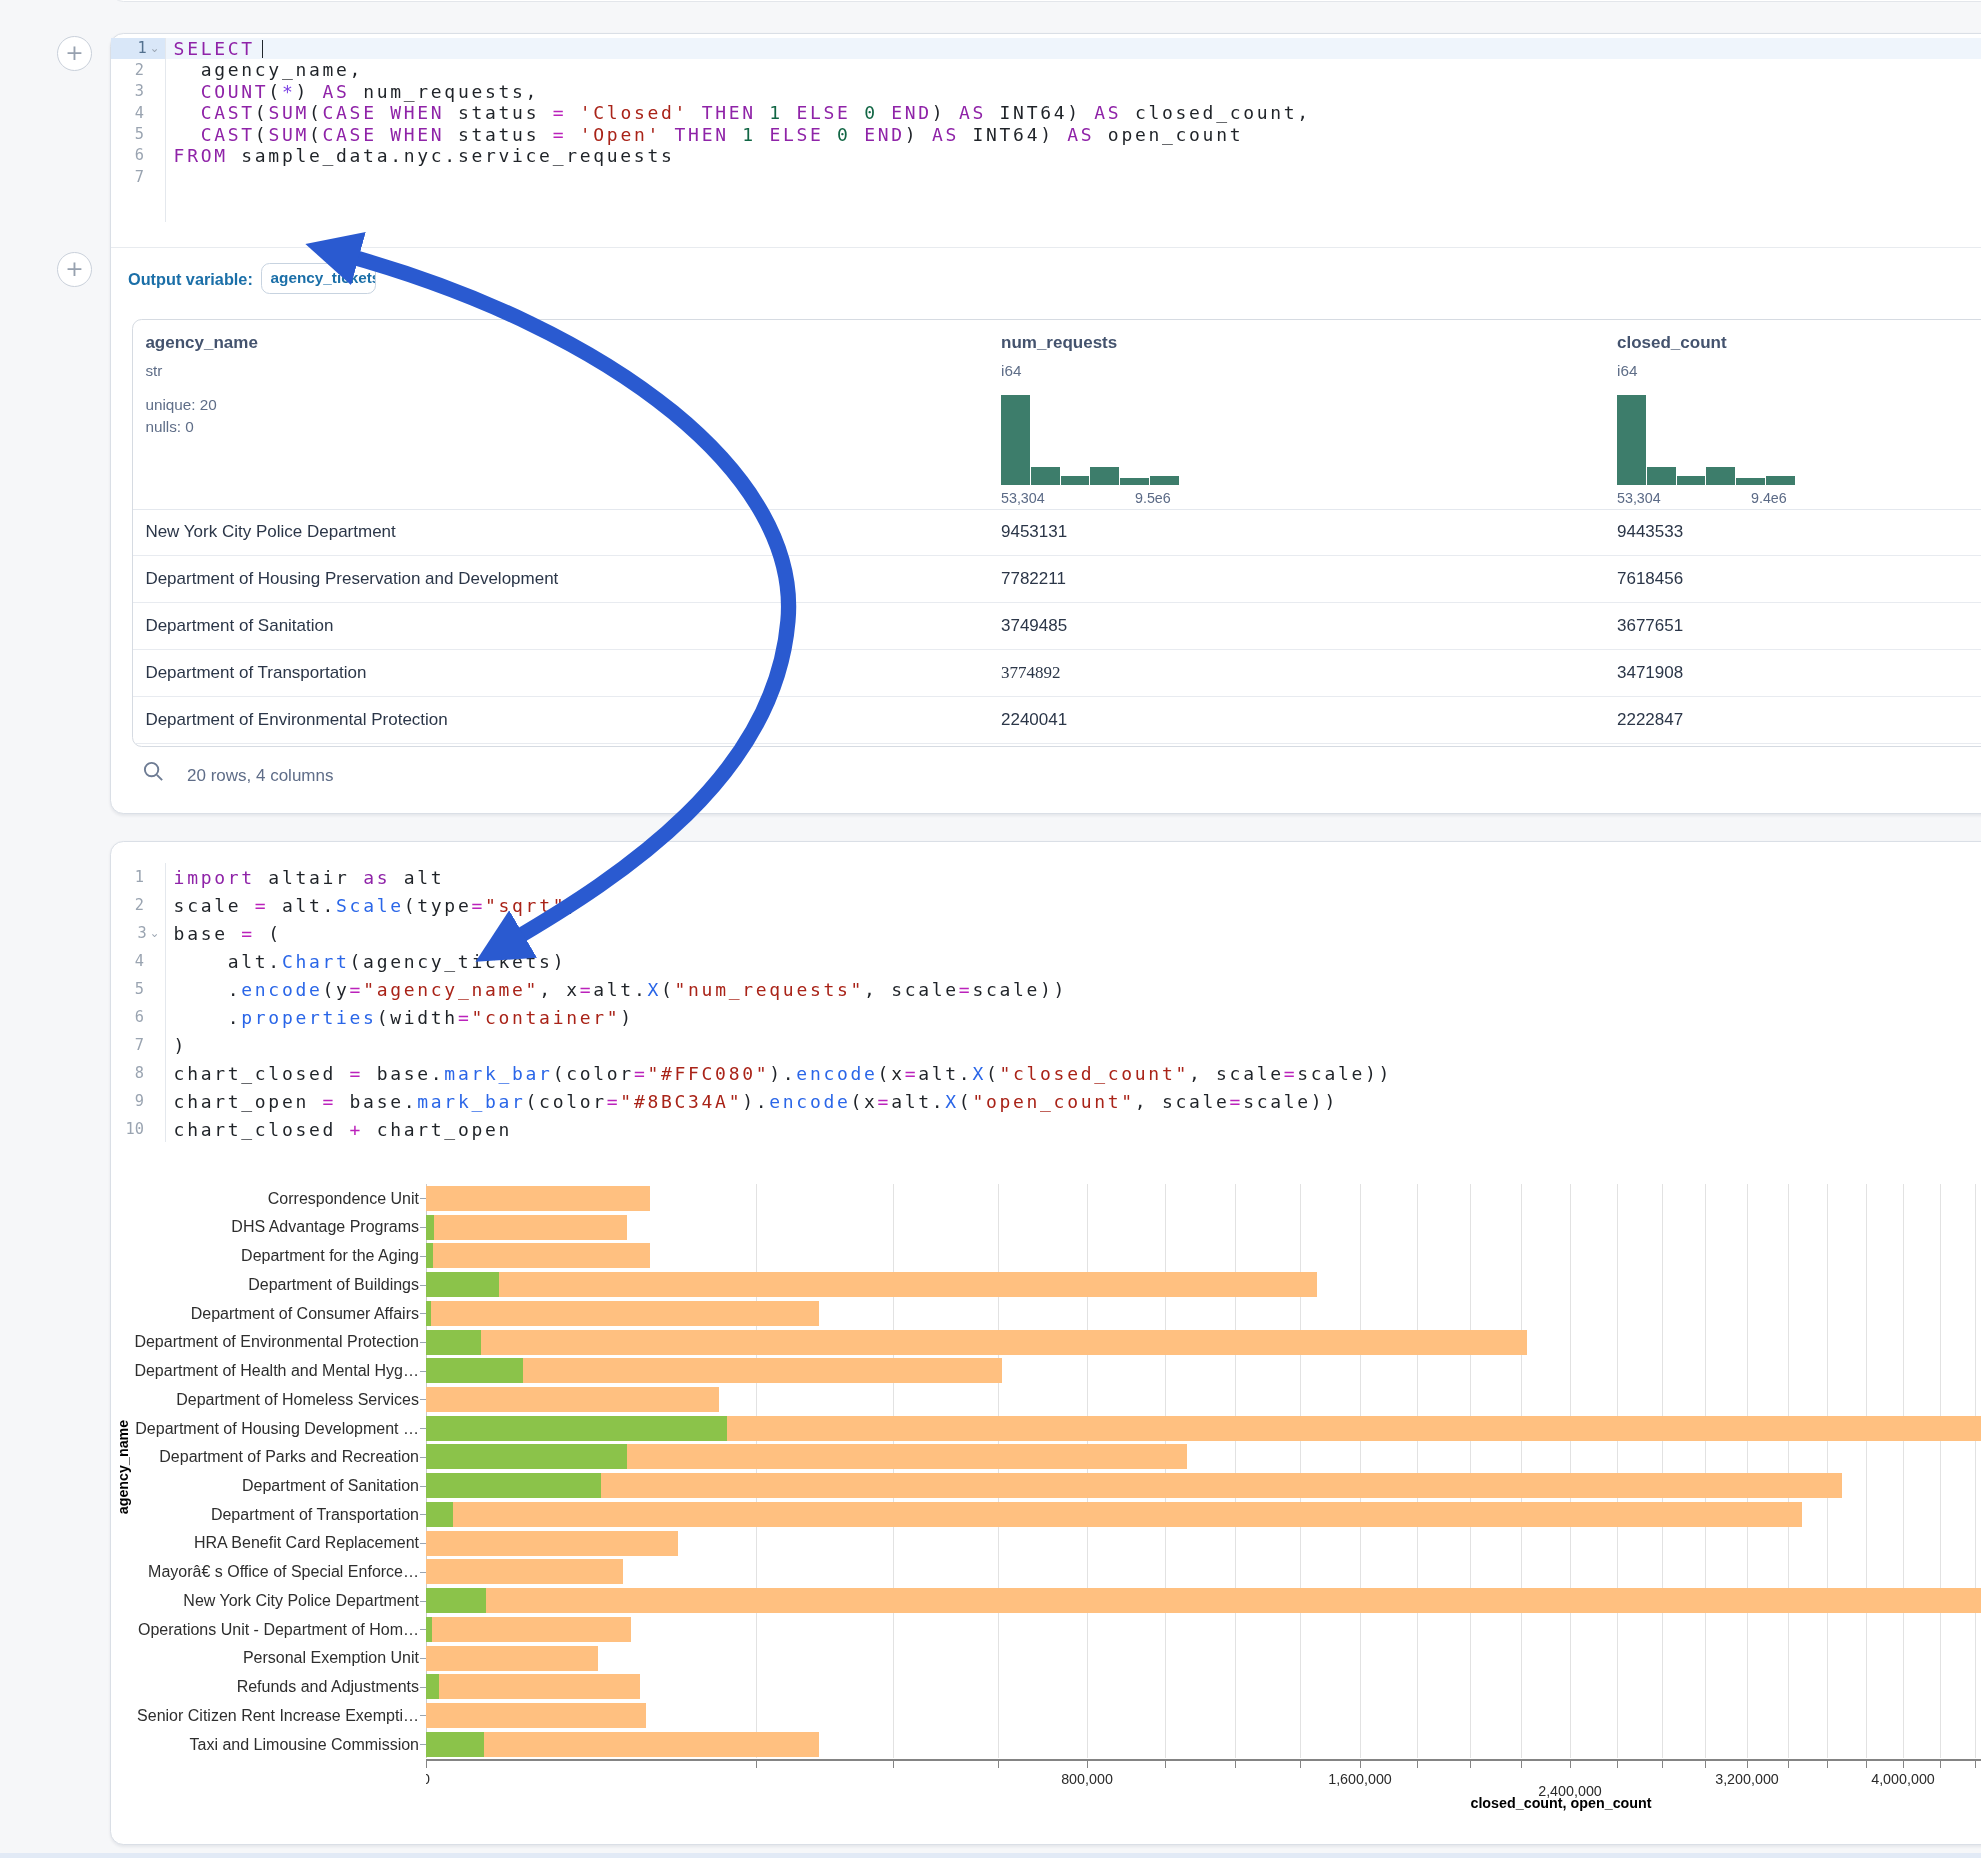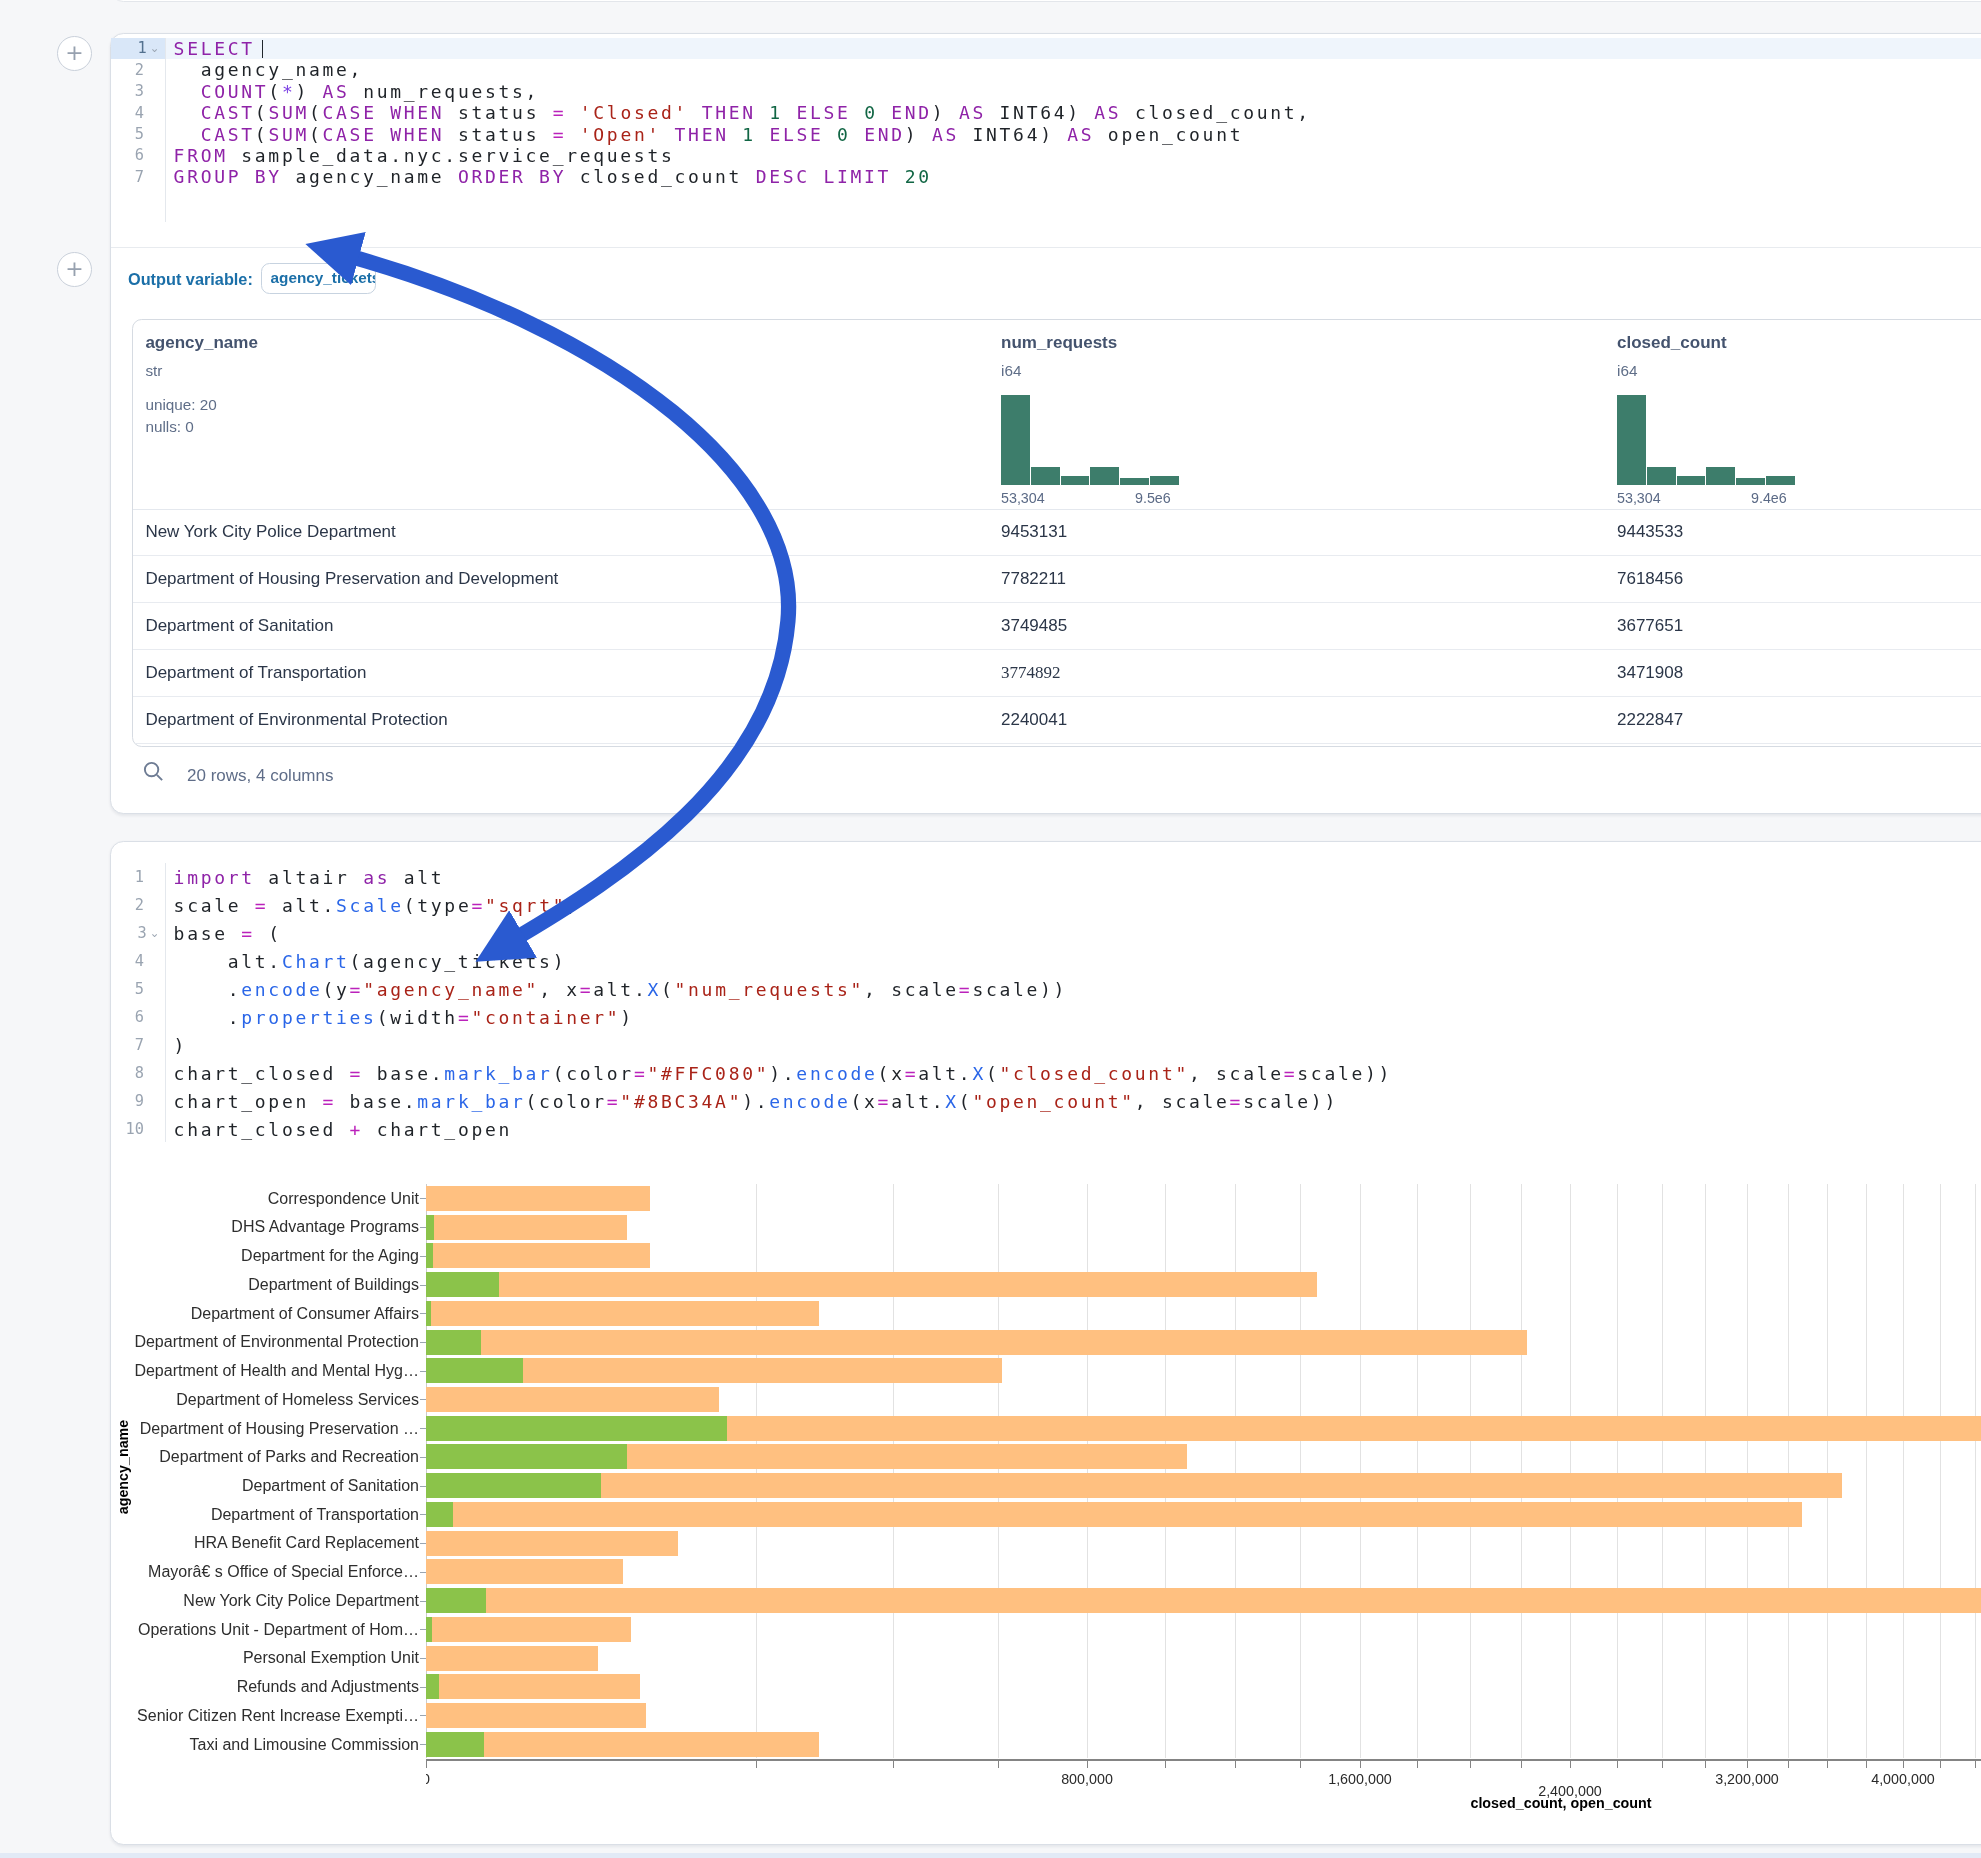--- a/index.html
+++ b/index.html
@@ -133,21 +133,20 @@
           <span class="lnum">6</span>
           <span class="fold nofold"></span>
         </div>
         <div class="code-text"><span class="tk-kw">FROM</span><span class="tk-pl"> sample_data.nyc.service_requests</span></div>
       </div>
       <div class="code-row" style="height: 21.4px;">
         <div class="gutter">
           <span class="lnum">7</span>
           <span class="fold nofold"></span>
         </div>
-        <div class="code-text"><span class="tk-kw">GROUP BY</span><span class="tk-pl"> agency_name </span><span class="tk-kw">ORDER BY</span><span class="tk-pl"> closed_count </span><span class="tk-kw">DESC</span><span class="tk-pl"> </span><span class="tk-kw">LIMIT</span><span class="tk-pl"> </span><span class="tk-num">20</span></div>
       </div>
     </div>
   <div class="gutter-line" style="left:54px; top:3.8px; height:184px;"></div>
 
   <div class="divider" style="top:213px"></div>
   <div class="outvar-label">Output variable:</div>
   <div class="outvar-pill">agency_tickets</div>
 
   <div class="df-card">
 
@@ -311,21 +310,21 @@
         <div class="ylabel" style="top: 92px;">Department of Buildings</div>
         <div class="ytick" style="top: 101px;"></div>
         <div class="ylabel" style="top: 121px;">Department of Consumer Affairs</div>
         <div class="ytick" style="top: 129px;"></div>
         <div class="ylabel" style="top: 149px;">Department of Environmental Protection</div>
         <div class="ytick" style="top: 158px;"></div>
         <div class="ylabel" style="top: 178px;">Department of Health and Mental Hyg…</div>
         <div class="ytick" style="top: 187px;"></div>
         <div class="ylabel" style="top: 207px;">Department of Homeless Services</div>
         <div class="ytick" style="top: 215px;"></div>
-        <div class="ylabel" style="top: 236px;">Department of Housing Preservation …</div>
+        <div class="ylabel" style="top: 236px;">Department of Housing Development …</div>
         <div class="ytick" style="top: 244px;"></div>
         <div class="ylabel" style="top: 264px;">Department of Parks and Recreation</div>
         <div class="ytick" style="top: 273px;"></div>
         <div class="ylabel" style="top: 293px;">Department of Sanitation</div>
         <div class="ytick" style="top: 302px;"></div>
         <div class="ylabel" style="top: 322px;">Department of Transportation</div>
         <div class="ytick" style="top: 330px;"></div>
         <div class="ylabel" style="top: 350px;">HRA Benefit Card Replacement</div>
         <div class="ytick" style="top: 359px;"></div>
         <div class="ylabel" style="top: 379px;">Mayorâ€ s Office of Special Enforce…</div>

